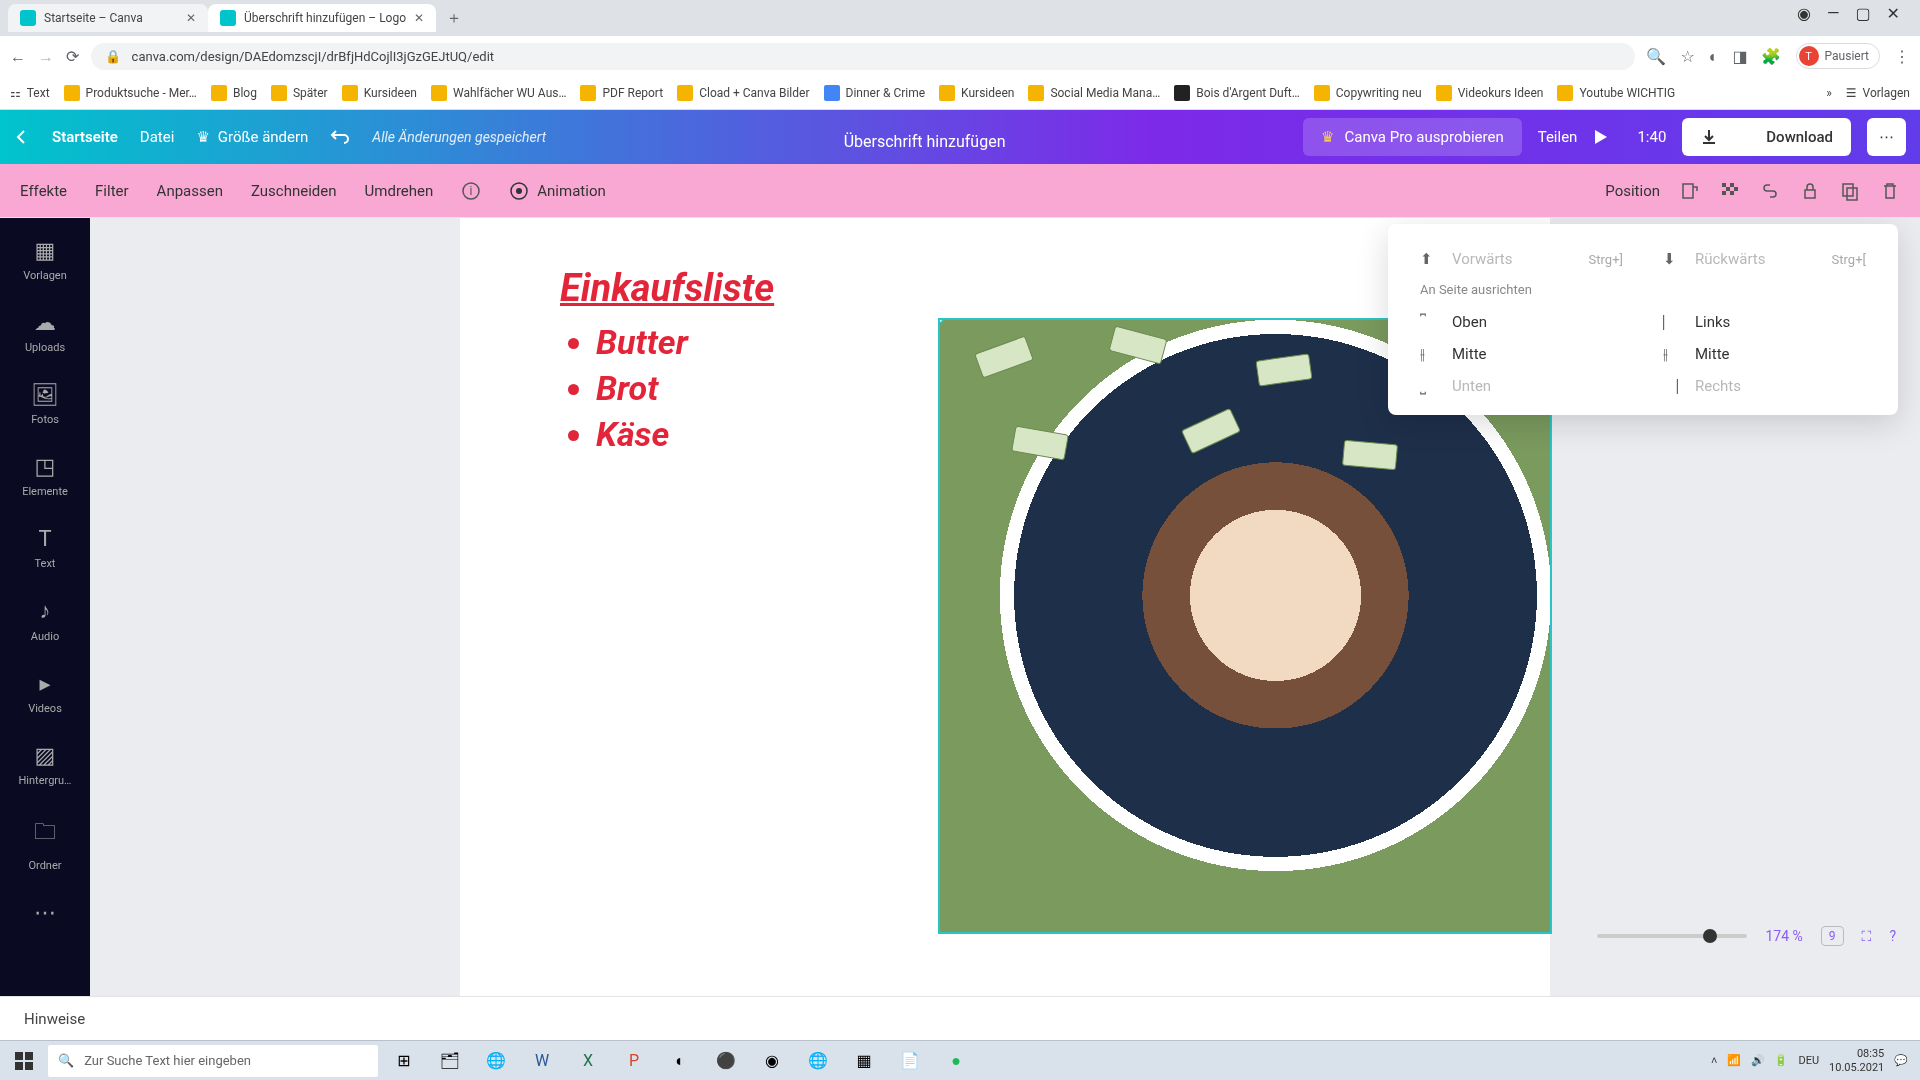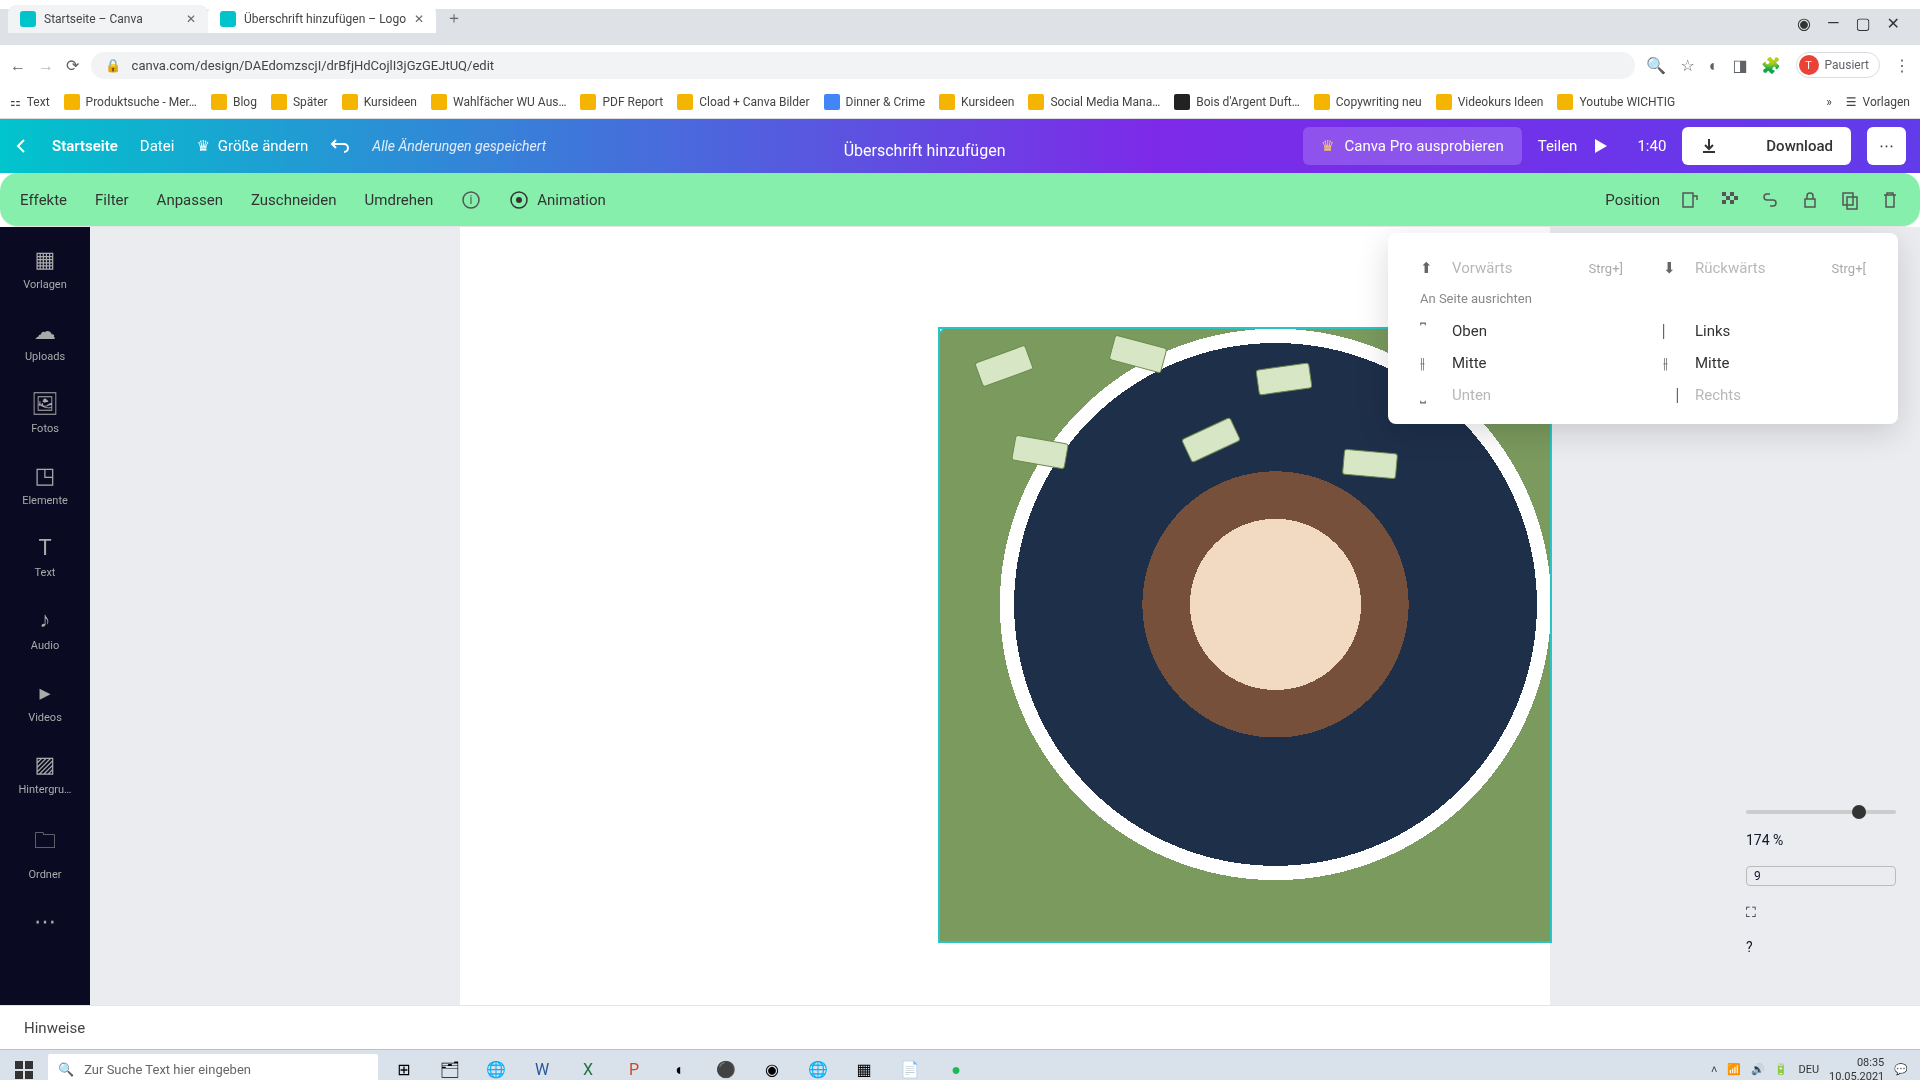--- a/index.html
+++ b/index.html
@@ -1,20 +1,20 @@
 <!DOCTYPE html>
 <html><head>
 <meta charset="utf-8">
 <style>
 * { margin: 0; padding: 0; box-sizing: border-box; font-family: -apple-system, BlinkMacSystemFont, "Segoe UI", Roboto, sans-serif; }
 body { width: 1920px; height: 1080px; overflow: hidden; background: #fff; }
 
 
 .browser-chrome { background: #dee1e6; }
-.tab-bar { display: flex; align-items: flex-end; height: 36px; padding: 12px 8px; gap: 0; margin-top: 9px; }
+.tab-bar { display: flex; align-items: flex-start; height: 36px; padding: 4px 8px; gap: 0; }
 .tab { display: flex; align-items: center; gap: 8px; padding: 6px 12px; background: #f1f3f4; border-radius: 8px 8px 0 0; font-size: 12px; color: #444; max-width: 240px; min-width: 200px; }
 .tab.active { background: #fff; }
 .tab-favicon { width: 16px; height: 16px; background: #00c4cc; border-radius: 3px; flex-shrink: 0; }
 .tab-close { margin-left: auto; color: #666; cursor: pointer; }
 .new-tab { padding: 4px 10px; color: #666; cursor: pointer; }
 .window-controls { margin-left: auto; display: flex; gap: 16px; padding: 0 12px; color: #333; }
 .addr-bar { display: flex; align-items: center; height: 40px; background: #fff; padding: 0 10px; gap: 12px; }
 .nav-btn { color: #5f6368; cursor: pointer; font-size: 16px; }
 .url-field { flex: 1; display: flex; align-items: center; background: #f1f3f4; border-radius: 20px; padding: 6px 14px; gap: 10px; font-size: 13px; color: #444; }
 .addr-icons { display: flex; gap: 14px; align-items: center; color: #5f6368; }
@@ -31,21 +31,21 @@
 .ct-saved { font-style: italic; color: rgba(255,255,255,0.85); font-size: 14px; }
 .ct-center { margin-left: auto; font-size: 16px; margin-top: 8px; }
 .ct-right { margin-left: auto; display: flex; align-items: center; gap: 16px; }
 .ct-btn { display: flex; align-items: center; gap: 10px; padding: 10px 18px; border-radius: 6px; cursor: pointer; }
 .ct-btn.pro { background: rgba(255,255,255,0.18); }
 .ct-btn.dl { background: #fff; color: #333; font-weight: 500; gap: 48px; }
 .ct-btn.more { background: #fff; color: #333; padding: 10px 12px; }
 .ct-time { color: #fff; margin-left: 22px; }
 
 
-.editor-bar { display: flex; align-items: center; height: 54px; background: #86efac; border-bottom: 1px solid #e5e5e5; padding: 12px 20px; gap: 28px; font-size: 15px; color: #333; border-radius: 18px; }
+.editor-bar { display: flex; align-items: center; height: 54px; background: #f9a8d4; border-bottom: 1px solid #e5e5e5; padding: 12px 20px; gap: 28px; font-size: 15px; color: #333; }
 .eb-item { cursor: pointer; }
 .eb-right { margin-left: auto; display: flex; align-items: center; gap: 20px; }
 .eb-icon { color: #555; cursor: pointer; display: flex; align-items: center; }
 
 
 .main { display: flex; height: calc(100% - 36px - 40px - 34px - 54px - 54px - 44px - 40px); }
 .side-rail { width: 90px; background: #0a0a23; display: flex; flex-direction: column; align-items: center; padding-top: 6px; gap: 0; }
 .rail-item { display: flex; flex-direction: column; align-items: center; justify-content: center; gap: 6px; color: #aaa; font-size: 11px; padding: 14px 0; width: 100%; cursor: pointer; }
 .rail-icon { font-size: 22px; }
 
@@ -69,21 +69,21 @@
 .pop-label { display: flex; align-items: center; gap: 14px; }
 .pop-shortcut { color: #aaa; font-size: 13px; }
 .pop-header { color: #888; font-size: 13px; margin: 10px 0 16px; }
 .pop-grid { display: grid; grid-template-columns: 1fr 1fr; gap: 14px 40px; }
 .pop-opt { display: flex; align-items: center; gap: 14px; cursor: pointer; }
 .pop-opt.disabled { color: #b8b8b8; cursor: default; }
 .pop-ic { width: 18px; color: #666; }
 
 
 .notes-bar { height: 44px; background: #fff; border-top: 1px solid #e5e5e5; display: flex; align-items: center; padding: 0 24px; font-size: 15px; color: #444; }
-.zoom-bar { position: absolute; bottom: 44px; right: 10px; display: flex; gap: 18px; background: transparent; padding: 6px 14px; font-size: 14px; color: #0f172a; flex-direction: column; }
+.zoom-bar { position: absolute; bottom: 44px; right: 10px; display: flex; align-items: center; gap: 18px; background: transparent; padding: 6px 14px; font-size: 14px; color: #8b5cf6; }
 .zoom-slider { width: 150px; height: 4px; background: #ccc; border-radius: 2px; position: relative; }
 .zoom-thumb { position: absolute; right: 30px; top: -5px; width: 14px; height: 14px; border-radius: 50%; background: #333; }
 .zoom-box { border: 1px solid #bbb; border-radius: 4px; padding: 2px 7px; font-size: 12px; }
 
 
 .taskbar { height: 40px; background: #d9e1ea; display: flex; align-items: center; padding: 0 4px; gap: 4px; border-top: 1px solid #b8c0cc; }
 .start { width: 40px; height: 40px; display: flex; align-items: center; justify-content: center; }
 .search-box { display: flex; align-items: center; gap: 10px; background: #fff; height: 32px; border-radius: 2px; padding: 0 10px; width: 330px; font-size: 13px; color: #666; }
 .tb-icons { display: flex; gap: 2px; }
 .tb-ic { width: 44px; height: 40px; display: flex; align-items: center; justify-content: center; font-size: 16px; }
@@ -354,20 +354,28 @@
         <span class="rail-icon">🗀</span>
         <span>Ordner</span>
       </div>
     <div class="rail-item">
         <span class="rail-icon">⋯</span>
       </div>
   </div>
 
   <div class="canvas-wrap">
     <div class="page">
+      <div class="list-block">
+        <div class="list-title">Einkaufsliste</div>
+        <ul class="list-ul">
+          <li>Butter</li>
+          <li>Brot</li>
+          <li>Käse</li>
+        </ul>
+      </div>
       <div class="sel-image">
         <div class="photo-placeholder">
           <div class="money-bits">
             <span style="left:6%;top:4%;transform:rotate(-20deg)"></span>
             <span style="left:28%;top:2%;transform:rotate(15deg)"></span>
             <span style="left:52%;top:6%;transform:rotate(-8deg)"></span>
             <span style="left:74%;top:3%;transform:rotate(22deg)"></span>
             <span style="left:12%;top:18%;transform:rotate(10deg)"></span>
             <span style="left:40%;top:16%;transform:rotate(-25deg)"></span>
             <span style="left:66%;top:20%;transform:rotate(5deg)"></span>

